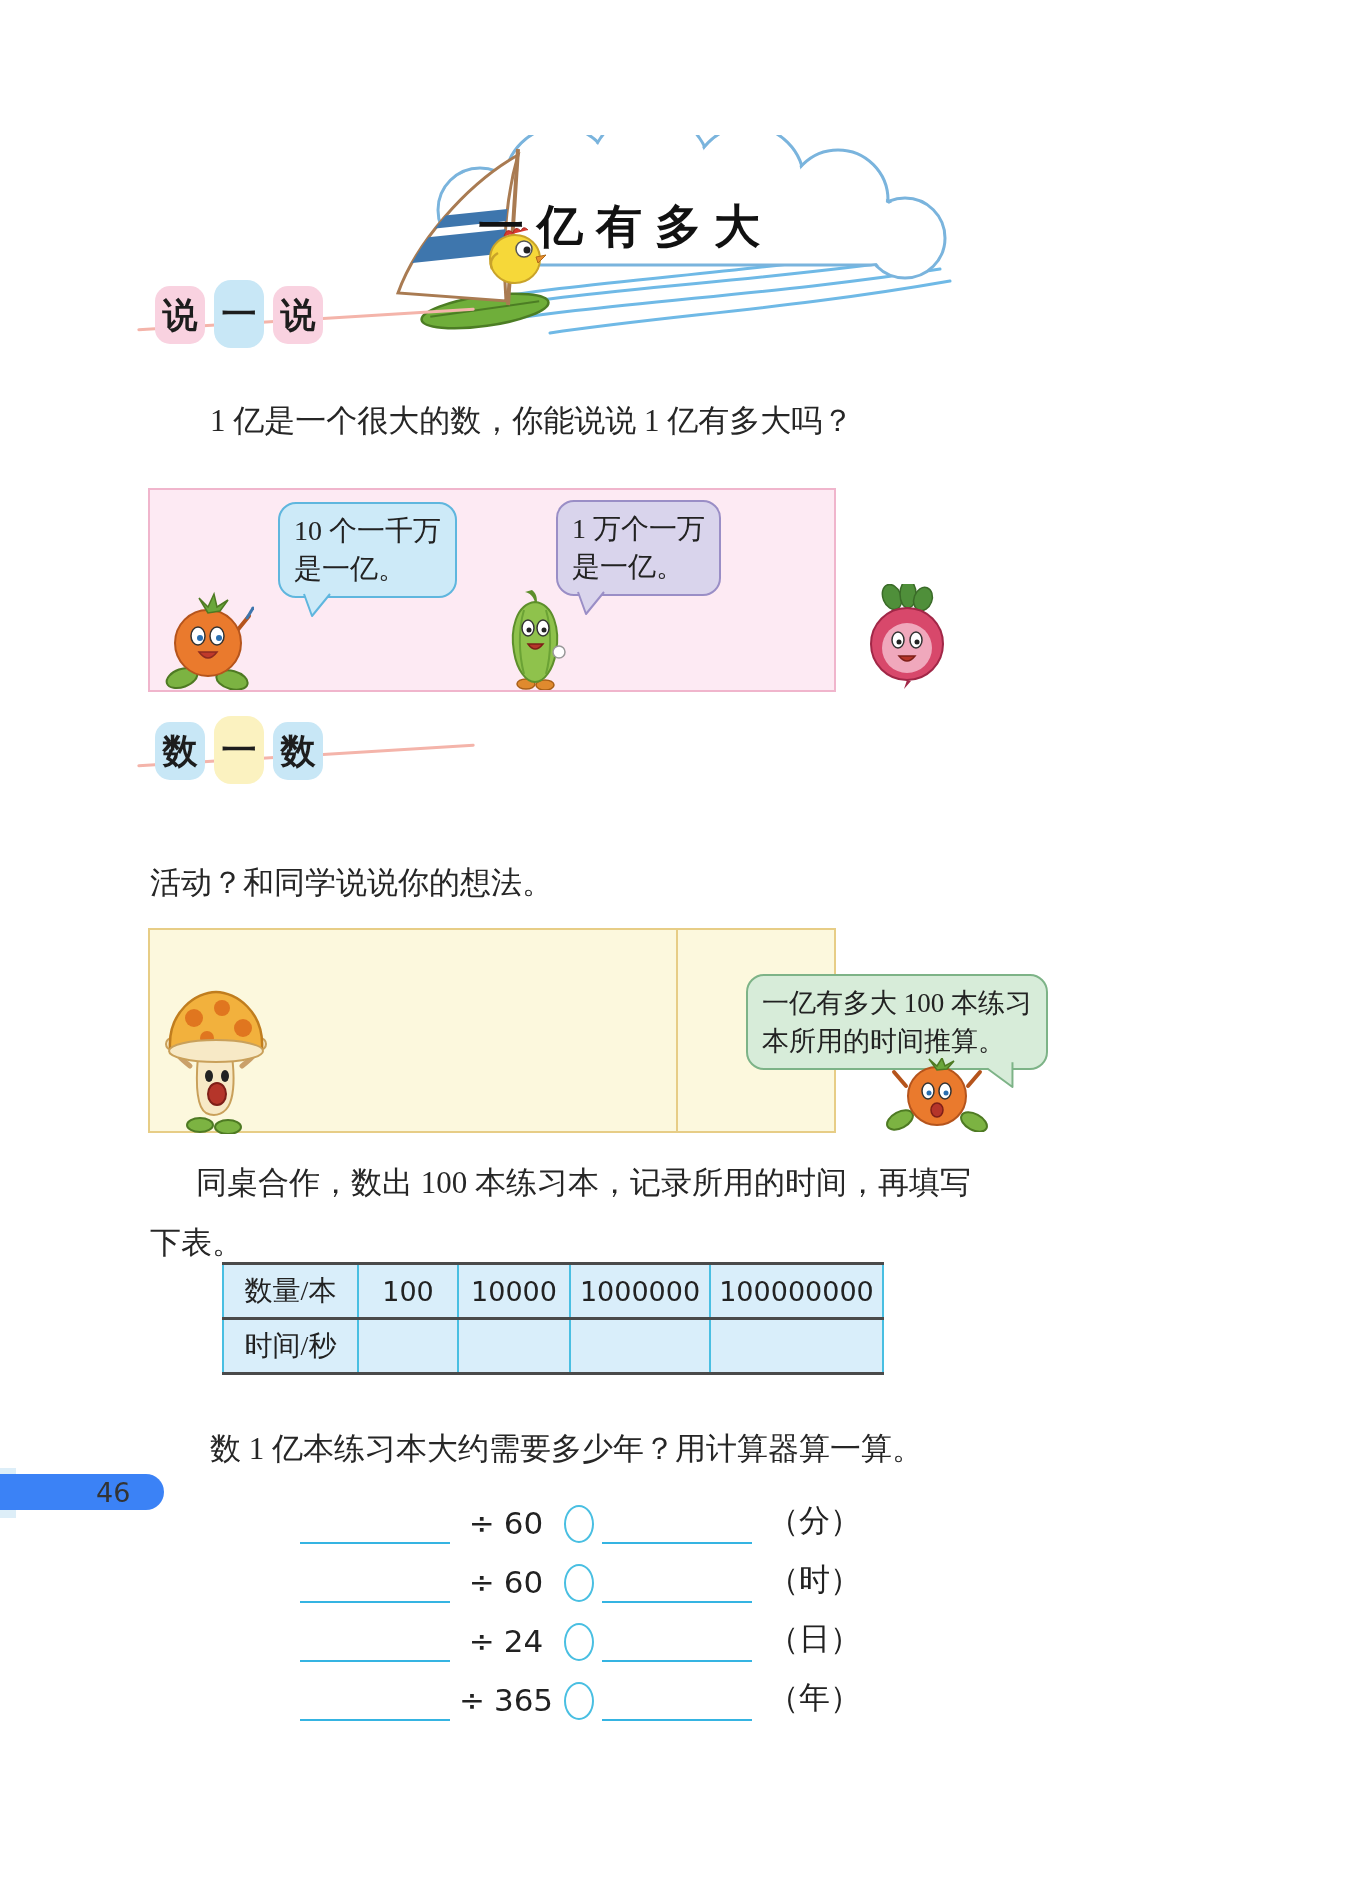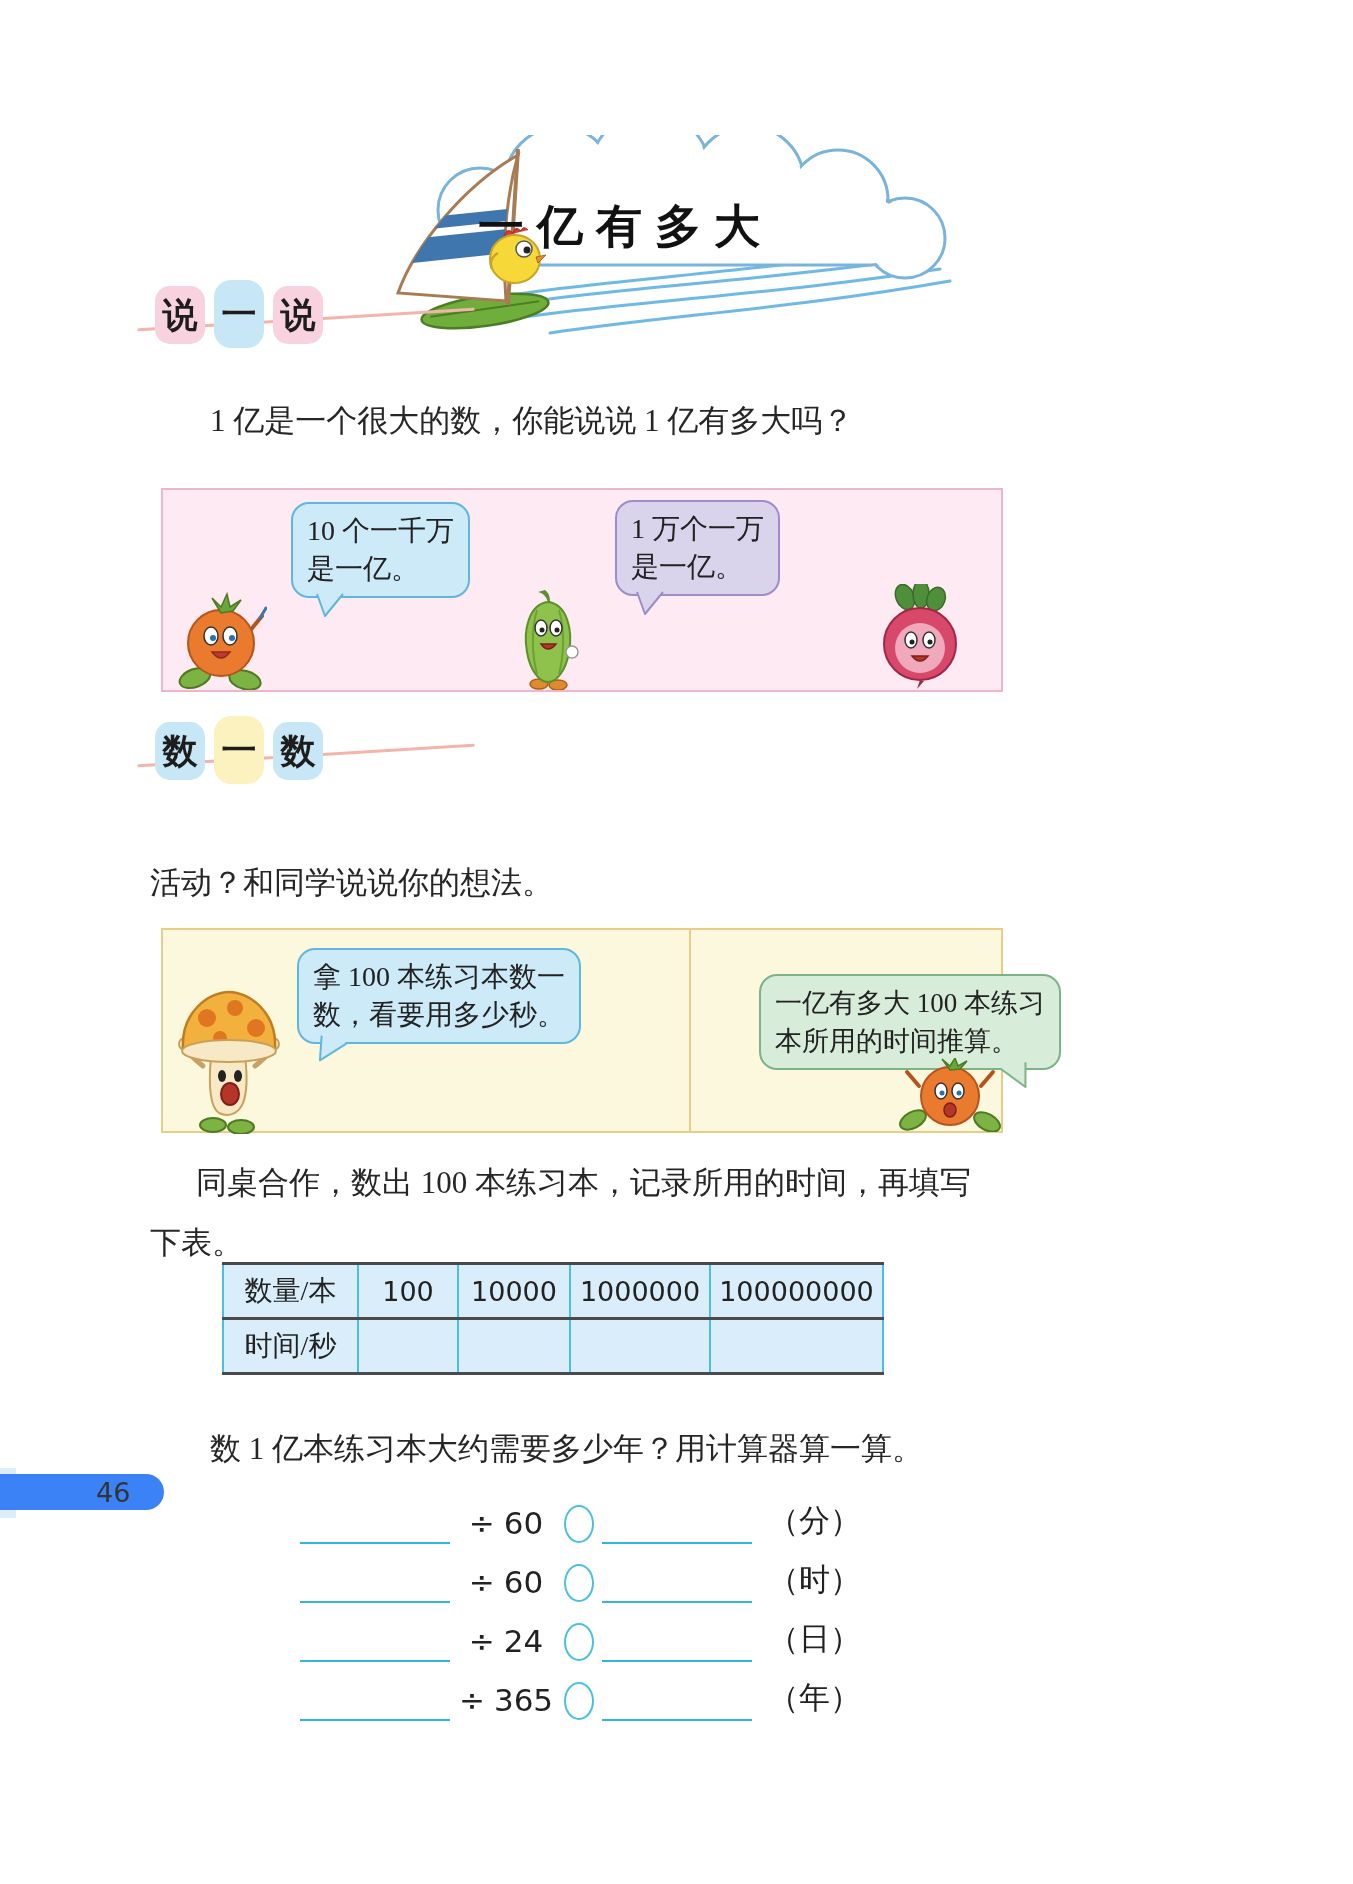--- a/index.html
+++ b/index.html
@@ -32,32 +32,32 @@
   }
   .tile.mid { height:68px; margin-top:-6px; border-radius:17px; }
   .tile.t-pink { background:#f9d2e0; }
   .tile.t-blue { background:#c8e7f6; }
   .tile.t-yellow { background:#fbf2c0; }
 
   
   .para { position:absolute; font-size:31px; color:#262626; white-space:nowrap; }
 
   
-  .panel { position:absolute; left:161px; width:842px; }
+  .panel { position:absolute; left:148px; width:688px; }
   .pink-panel { top:488px; height:204px; background:#fdeaf3; border:2px solid #f0b5cc; }
   .yellow-panel { top:928px; height:205px; background:#fcf8dd; border:2px solid #e7cd86; }
   .panel-divider { position:absolute; top:0; bottom:0; left:526px; width:2px; background:#e7cd86; }
 
   
   .bubble {
     position:absolute; border-radius:18px; border:2px solid;
     padding:8px 14px; font-size:28px; line-height:38px; color:#222; white-space:nowrap;
   }
   .blue-bubble   { background:#cdeaf8; border-color:#5fb6de; }
-  .purple-bubble { background:#d9d4ec; border-color:#9a8ec6;margin-left:46px; }
+  .purple-bubble { background:#d9d4ec; border-color:#9a8ec6; }
   .yellow-bubble { background:#fdf2cb; border-color:#e2a94f; font-size:26px; line-height:36px; }
   .green-bubble  { background:#d7ecd9; border-color:#7db387; font-size:27px; }
   .bubble .tail { position:absolute; }
 
   
   .count-table { position:absolute; left:222px; top:1262px; border-collapse:collapse;border-radius:13px; }
   .count-table td {
     background:#d9eefa; height:55px; text-align:center; vertical-align:middle;
     border-top:3px solid #4a4a4a; border-bottom:3px solid #4a4a4a;
     border-left:2px solid #49bfe2; border-right:2px solid #49bfe2;
@@ -238,28 +238,20 @@
       <span class="tile t-yellow mid">一</span>
       <span class="tile t-blue">数</span>
     </span>
   </div>
 
   <div class="para" style="left:150px; top:862px;">活动？和同学说说你的想法。</div>
 
   <div class="panel yellow-panel">
     <span class="panel-divider"></span>
 
-    <div class="bubble blue-bubble" style="left:134px; top:18px;">
-      <div>拿 100 本练习本数一</div>
-      <div>数，看要用多少秒。</div>
-      <svg class="tail" style="left:14px; bottom:-24px; transform:rotate(18deg);" width="34" height="28" viewBox="0 0 34 28">
-        <path d="M4 0 L10 25 L30 0 Z" fill="#cdeaf8"></path>
-        <path d="M4 1 L10 25 L30 1" fill="none" stroke="#5fb6de" stroke-width="2" stroke-linejoin="round"></path>
-      </svg>
-    </div>
 
     <svg class="abs" style="left:10px; top:54px;" width="112" height="150" viewBox="0 0 112 150">
       <ellipse cx="40" cy="141" rx="13" ry="7" fill="#7cb342" stroke="#4e7a23" stroke-width="2"></ellipse>
       <ellipse cx="68" cy="143" rx="13" ry="7" fill="#7cb342" stroke="#4e7a23" stroke-width="2"></ellipse>
       <path d="M30 82 C20 74 16 70 13 62" stroke="#caa06a" stroke-width="5" fill="none" stroke-linecap="round"></path>
       <circle cx="12" cy="60" r="6" fill="#f7e9c6" stroke="#c9a05a" stroke-width="2"></circle>
       <path d="M82 82 C92 74 96 70 99 62" stroke="#caa06a" stroke-width="5" fill="none" stroke-linecap="round"></path>
       <circle cx="100" cy="60" r="6" fill="#f7e9c6" stroke="#c9a05a" stroke-width="2"></circle>
       <path d="M38 72 C35 106 38 124 46 129 C56 134 66 129 70 119 C75 106 74 88 72 72 Z" fill="#f7e9c6" stroke="#c9a05a" stroke-width="2"></path>
       <path d="M10 64 C8 28 36 8 56 8 C76 8 104 28 102 64 C80 75 32 75 10 64 Z" fill="#f2b13d" stroke="#c07d1e" stroke-width="2.5"></path>

